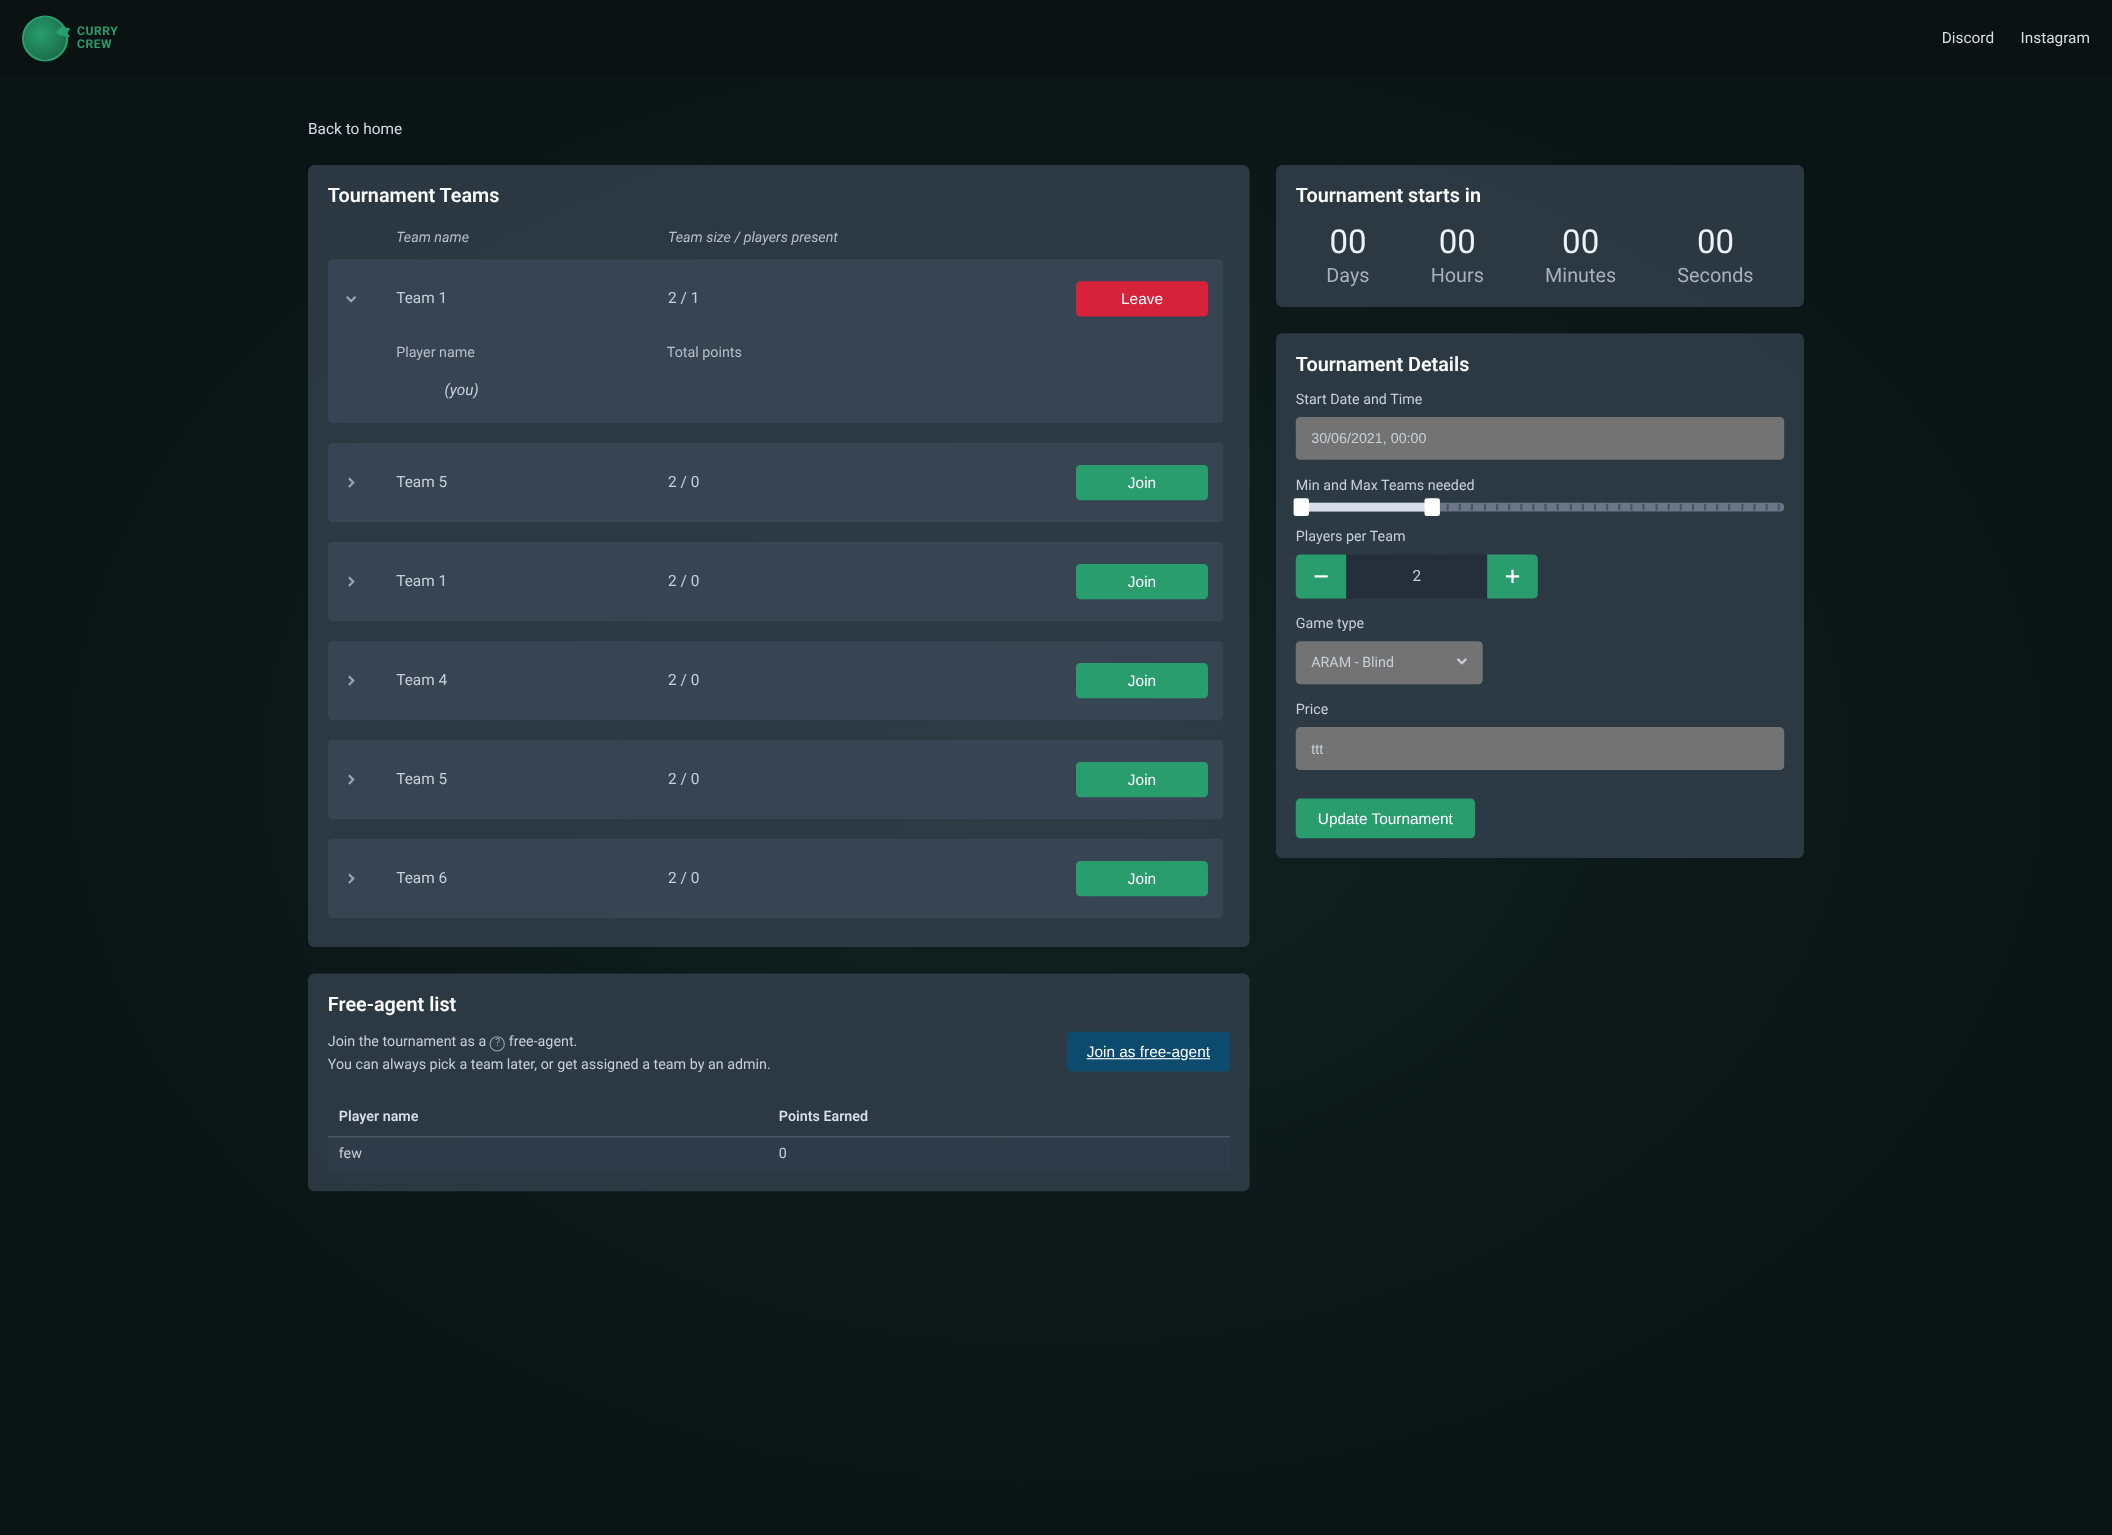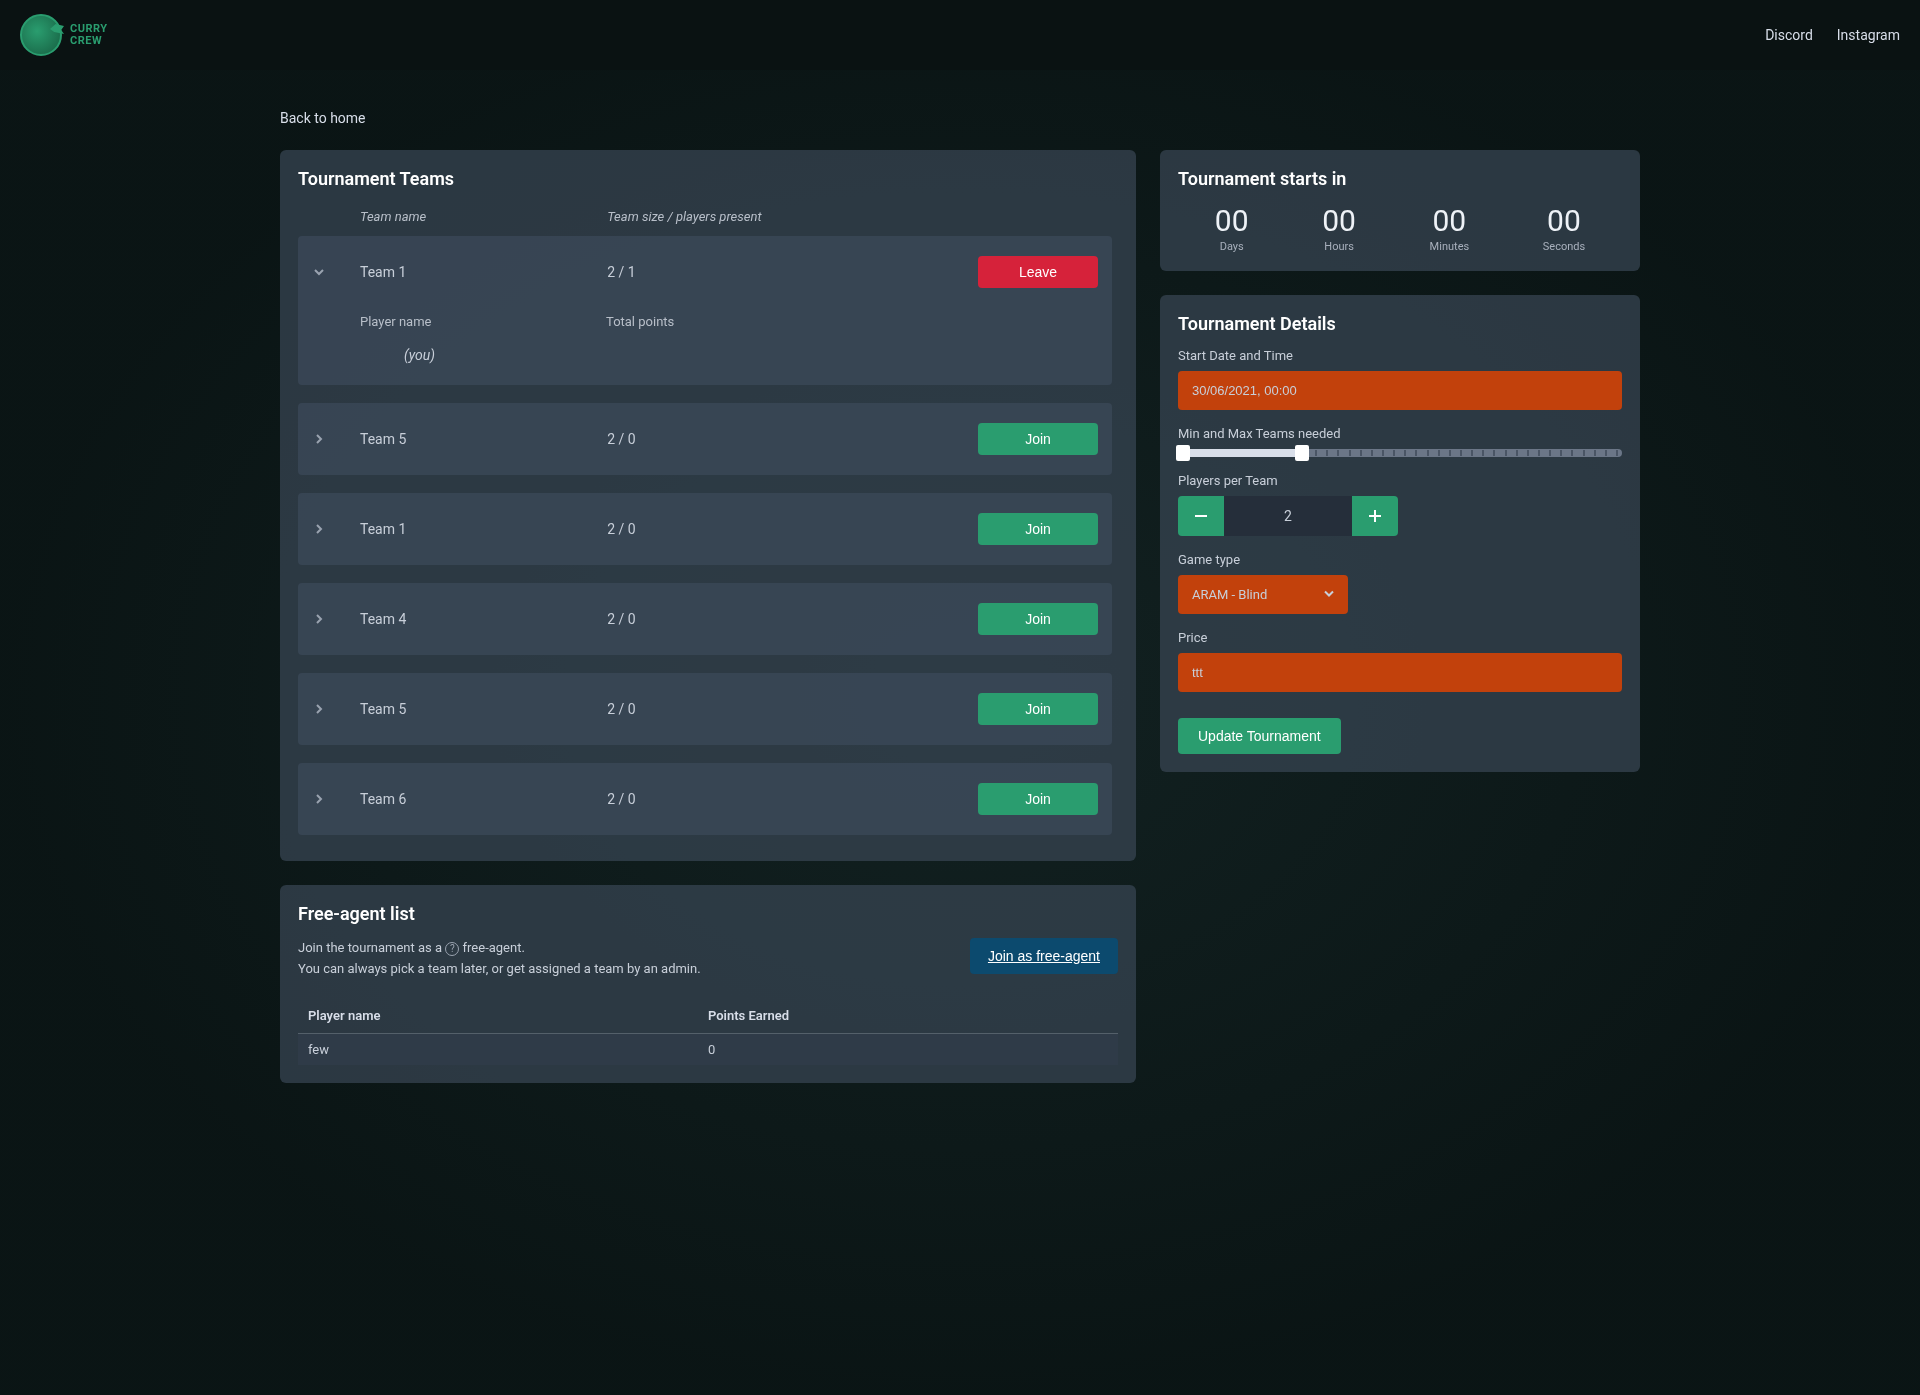--- a/index.html
+++ b/index.html
@@ -200,31 +200,31 @@
   font-size: 13px;
 }
 .right-col { display: flex; flex-direction: column; gap: 24px; }
 .countdown {
   display: flex;
   justify-content: space-around;
   margin-top: 8px;
 }
 .cd-seg { text-align: center; }
 .cd-val { font-size: 30px; font-weight: 400; color: #eef2f7; }
-.cd-lbl { font-size: 11px; color: #a8b0bc; margin-top: 2px; }
+.cd-lbl { font-size: 18px; color: #a8b0bc; margin-top: 2px; }
 .form-group { margin-bottom: 16px; }
 .form-label {
   display: block;
   font-size: 13px;
   color: #c8cfd9;
   margin-bottom: 8px;
 }
 .form-input {
   width: 100%;
-  background: #c2410c;
+  background: #737373;
   border: none;
   border-radius: 4px;
   padding: 12px 14px;
   color: #c8cfd9;
   font-size: 13px;
 }
 .range-track {
   position: relative;
   height: 8px;
   background: #6b7687;

